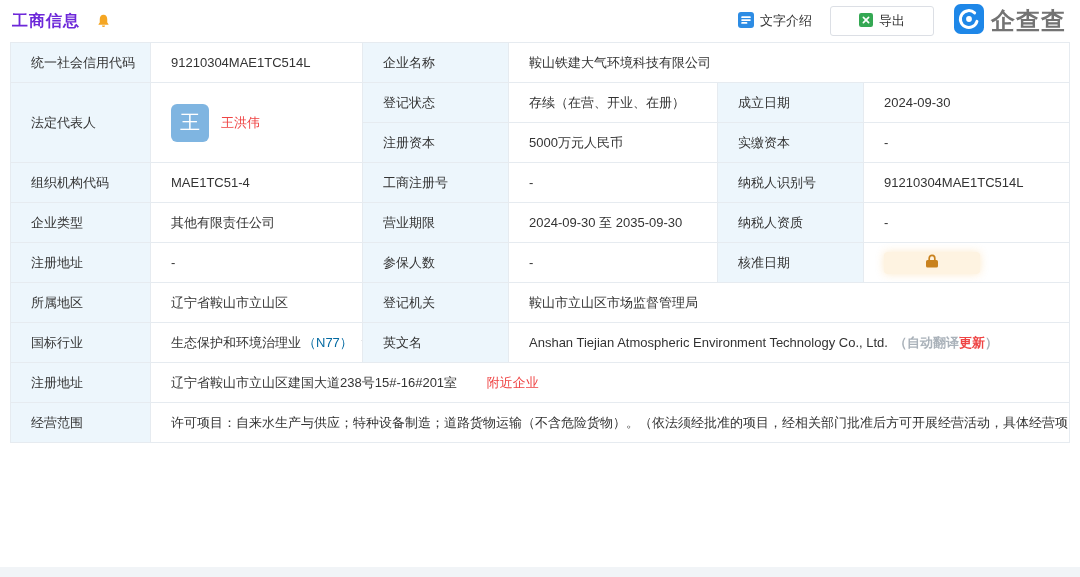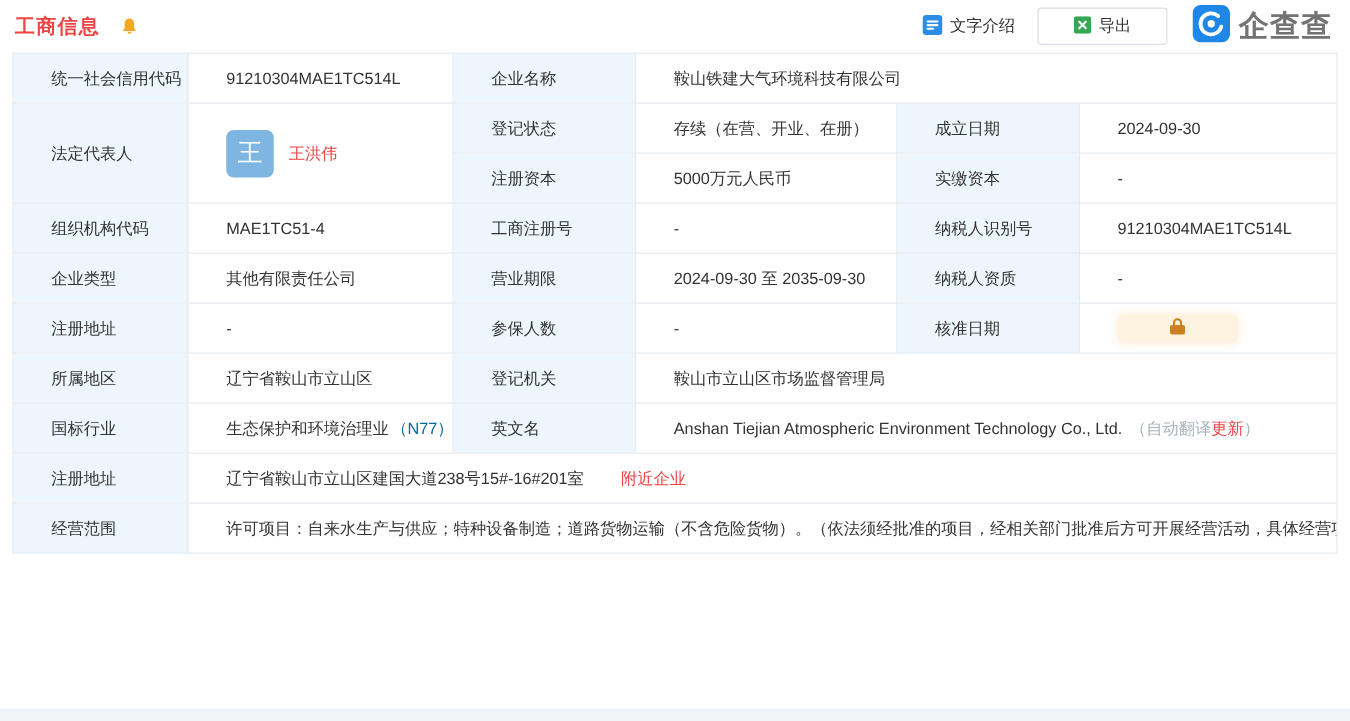--- a/index.html
+++ b/index.html
@@ -5,47 +5,47 @@
   * { box-sizing: border-box; }
   html,body { margin:0; padding:0; }
   body {
     font-family: "Liberation Sans", "DejaVu Sans", sans-serif;
     background:#fff; color:#333;
   }
   .page { width:1080px; height:577px; background:#fff; position:relative; overflow:hidden; }
 
   
   .topbar { display:flex; align-items:center; height:42px; padding:0 14px 0 12px; }
-  .page-title { font-size:16px; font-weight:bold; color:#ef4444; letter-spacing:1px; }
+  .page-title { font-size:16px; font-weight:bold; color:#6d28d9; letter-spacing:1px; }
   .bell-wrap { margin-left:16px; display:flex; align-items:center; cursor:pointer; }
   .topbar-right { margin-left:auto; display:flex; align-items:center; }
   .text-intro { display:flex; align-items:center; gap:6px; font-size:13px; color:#333; cursor:pointer; }
   .export-btn { display:flex; align-items:center; gap:6px; font-size:13px; color:#333;
     border:1px solid #dcdfe5; border-radius:3px; padding:5px 28px; background:#fff; cursor:pointer; margin-left:18px; }
   .brand { display:flex; align-items:center; gap:7px; margin-left:20px; cursor:pointer; }
   .brand-name { font-size:24px; font-weight:bold; color:#737373; letter-spacing:1px; }
 
   
   table.info { border-collapse:collapse; width:1060px; margin:0 10px; table-layout:fixed; font-size:13px; }
-  table.info td { border:1px solid #e6ebf0; height:40px; padding:0 30px; color:#333; vertical-align:middle;
+  table.info td { border:1px solid #e6ebf0; height:40px; padding:0 20px; color:#333; vertical-align:middle;
     overflow:hidden; white-space:nowrap; }
   td.lbl { background:#edf6fc; color:#333; }
   td.val { background:#fff; }
   .dash { color:#333; }
 
   .link { color:#ef4444; cursor:pointer; text-decoration:none; }
   .rep-cell { display:flex; align-items:center; gap:12px; }
   .avatar { width:38px; height:38px; border-radius:6px; background:#7fb5e1; color:#fff;
     display:flex; align-items:center; justify-content:center; font-size:20px; cursor:pointer; flex:0 0 auto; }
 
   .industry-cell { display:flex; align-items:center; cursor:pointer; }
   .industry-code { color:#0369a1; margin-left:2px; }
   .chevron { margin-left:8px; display:flex; align-items:center; }
 
-  .en-note { color:#aab2ba; margin-left:6px; }
+  .en-note { color:#aab2ba; margin-left:6px;font-weight:bold; }
 
   .lock-pill { display:inline-flex; align-items:center; justify-content:center; width:96px; height:22px;
     border-radius:4px; background:rgba(247,168,45,0.14); box-shadow:0 0 8px rgba(247,168,45,0.25);
     cursor:pointer; vertical-align:middle; }
 
   .scope-cell { white-space:normal; line-height:25px; padding:10px 14px; height:158px; }
 
   .addr-cell span { vertical-align:middle; }
   .addr-link { margin-left:26px;text-align:right; }
 

